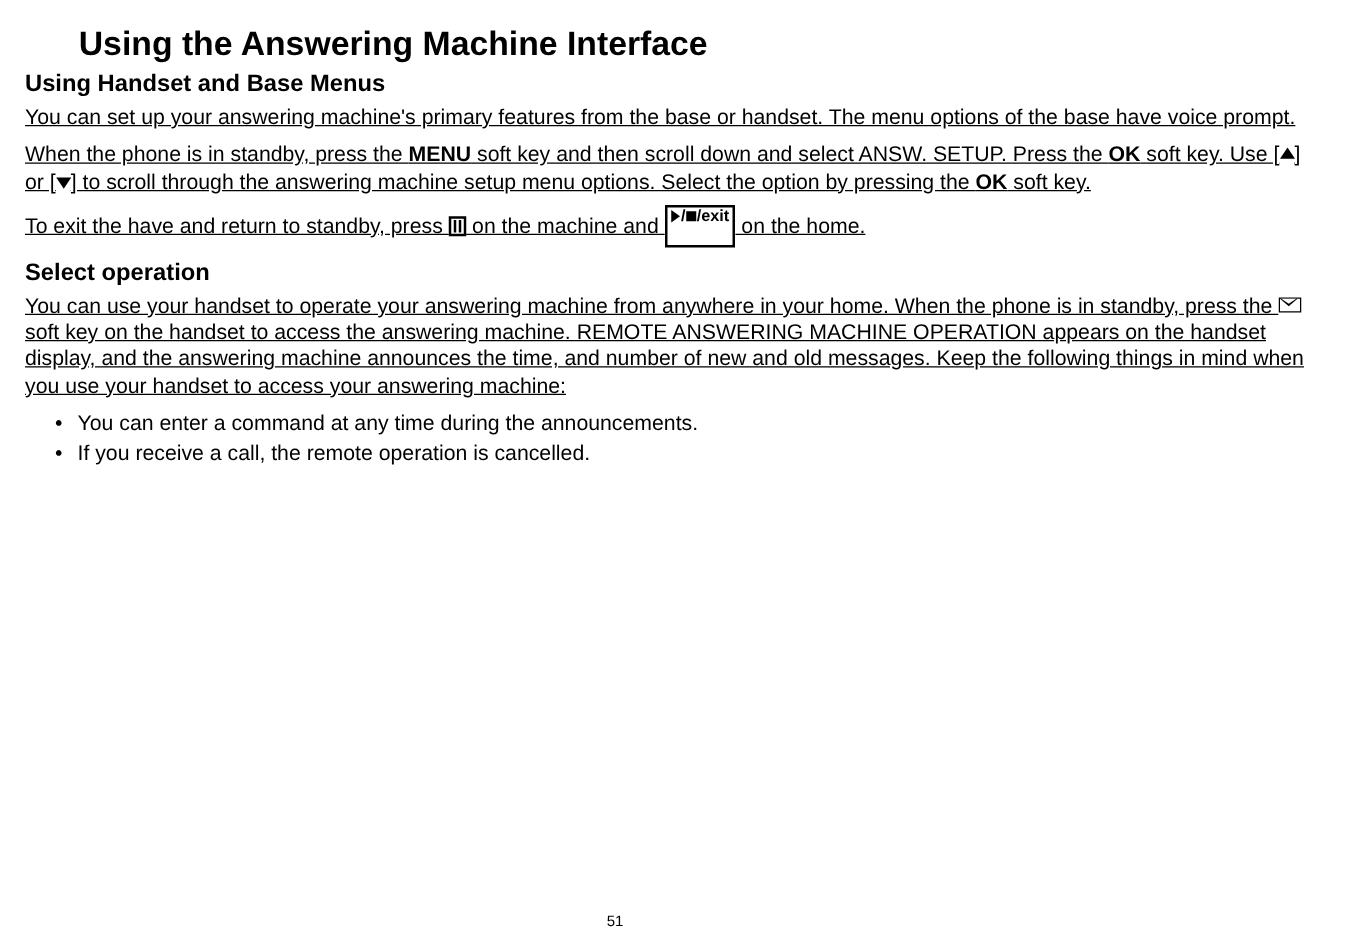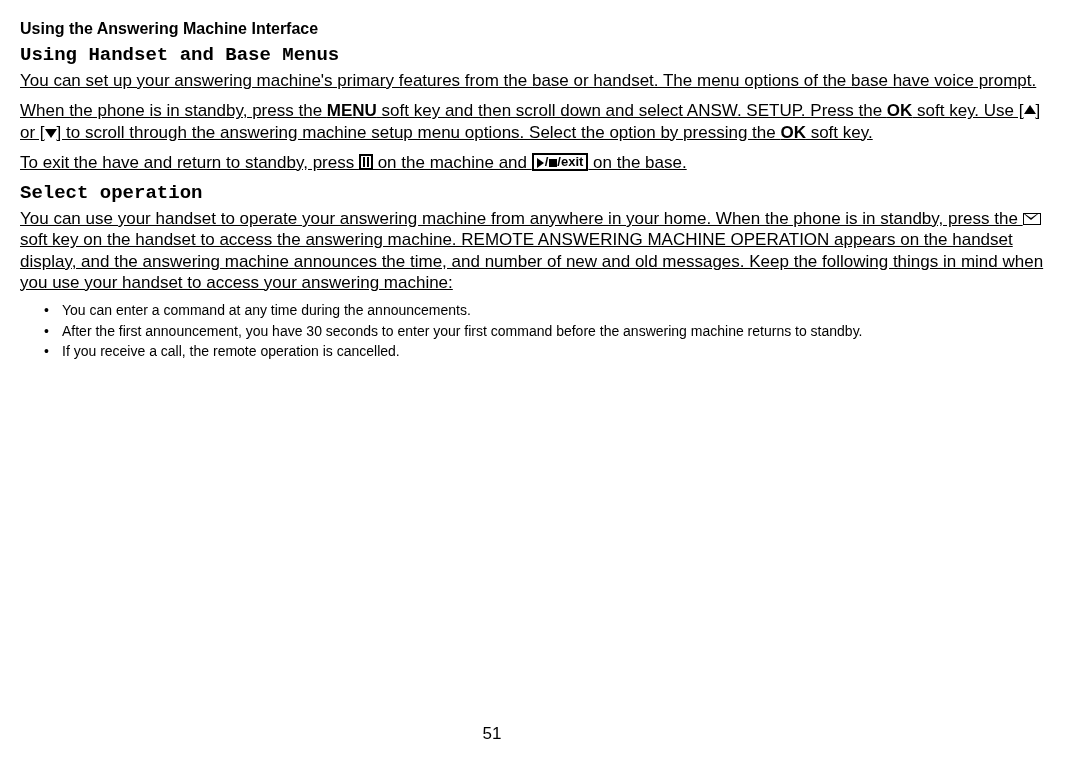--- a/index.html
+++ b/index.html
@@ -10,42 +10,42 @@
     body {
       width: 1080px;
       height: 759px;
       background: #ffffff;
       font-family: Arial, Helvetica, sans-serif;
       color: #000000;
       padding: 20px 20px 0 20px;
       position: relative;
     }
     h1 {
-      font-size: 16px;
+      font-size: 27px;
       font-weight: bold;
       margin-bottom: 6px;
+      margin-left: 43px;
     }
     h2 {
       font-size: 19px;
       font-weight: bold;
       margin-bottom: 4px;
-      font-family: Liberation Mono, monospace;
     }
     p {
       font-size: 17px;
       line-height: 1.25;
       margin-bottom: 9px;
       text-decoration: underline;
     }
     .bold {
       font-weight: bold;
     }
     .bullets {
       padding-left: 42px;
-      font-size: 14px;
+      font-size: 17px;
       line-height: 1.25;
     }
     .bullets li {
       list-style: none;
       position: relative;
       margin-bottom: 3px;
     }
     .bullets li::before {
       content: "•";
       position: absolute;
@@ -83,21 +83,21 @@
       top: 1px;
       width: 6px;
       height: 10px;
       border-left: 2px solid #000;
       border-right: 2px solid #000;
     }
     .play-exit-box {
       display: inline-block;
       vertical-align: middle;
       border: 2px solid #000;
-      height: 18px;
+      height: 34px;
       padding: 0 3px;
       font-size: 13px;
       font-weight: bold;
       line-height: 14px;
       position: relative;
       top: -1px;
     }
     .play-tri {
       display: inline-block;
       vertical-align: middle;
@@ -146,45 +146,44 @@
       border-left: 6px solid transparent;
       border-right: 6px solid transparent;
       border-top: 4.5px solid #fff;
     }
     .page-number {
       position: absolute;
       bottom: 15px;
       width: 984px;
       left: 0;
       text-align: center;
-      font-size: 17px;
+      font-size: 12px;
     }
   </style>
 </head>
 <body>
 
 <h1>Using the Answering Machine Interface</h1>
 
 <h2>Using Handset and Base Menus</h2>
 
 <p>You can set up your answering machine's primary features from the base or handset. The menu options of the base have voice prompt.</p>
 
 <p>
   <span>When the phone is in standby, press the </span><span class="bold">MENU</span><span> soft key and then scroll down and select ANSW. SETUP. Press the </span><span class="bold">OK</span><span> soft key. Use [</span><span class="up-arrow"></span><span>] or [</span><span class="down-arrow"></span><span>] to scroll through the answering machine setup menu options. Select the option by pressing the </span><span class="bold">OK</span><span> soft key.</span>
 </p>
 
 <p>
-  <span>To exit the have and return to standby, press </span><span class="icon-box"><span class="icon-box-inner"></span></span><span> on the machine and </span><span class="play-exit-box"><span class="play-tri"></span><span>/</span><span class="stop-sq"></span><span>/exit</span></span><span> on the base.</span>
+  <span>To exit the have and return to standby, press </span><span class="icon-box"><span class="icon-box-inner"></span></span><span> on the machine and </span><span class="play-exit-box"><span class="play-tri"></span><span>/</span><span class="stop-sq"></span><span>/exit</span></span><span> on the home.</span>
 </p>
 
 <h2>Select operation</h2>
 
 <p>
   <span>You can use your handset to operate your answering machine from anywhere in your home. When the phone is in standby, press the </span><span class="envelope"></span><span> soft key on the handset to access the answering machine. REMOTE ANSWERING MACHINE OPERATION appears on the handset display, and the answering machine announces the time, and number of new and old messages. Keep the following things in mind when you use your handset to access your answering machine:</span>
 </p>
 
 <ul class="bullets">
   <li>You can enter a command at any time during the announcements.</li>
-  <li>After the first announcement, you have 30 seconds to enter your first command before the answering machine returns to standby.</li>
   <li>If you receive a call, the remote operation is cancelled.</li>
 </ul>
 
 <div class="page-number">51</div>
 
 </body></html>

